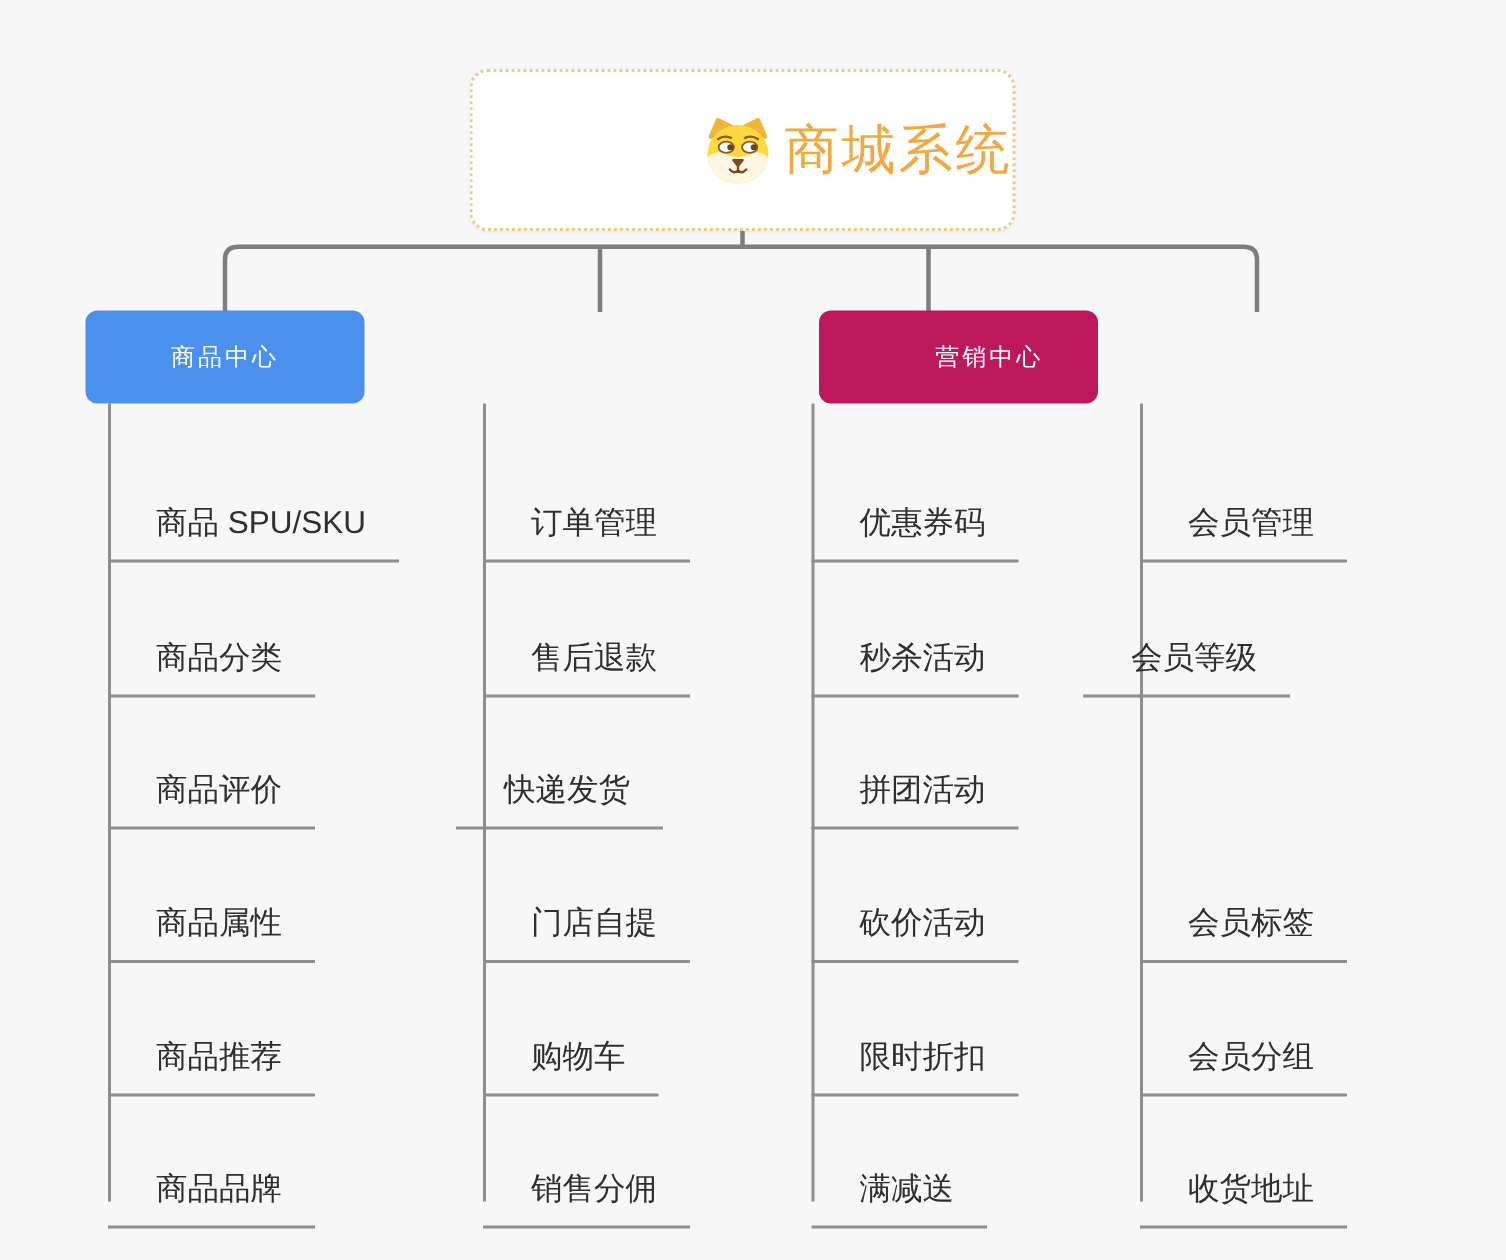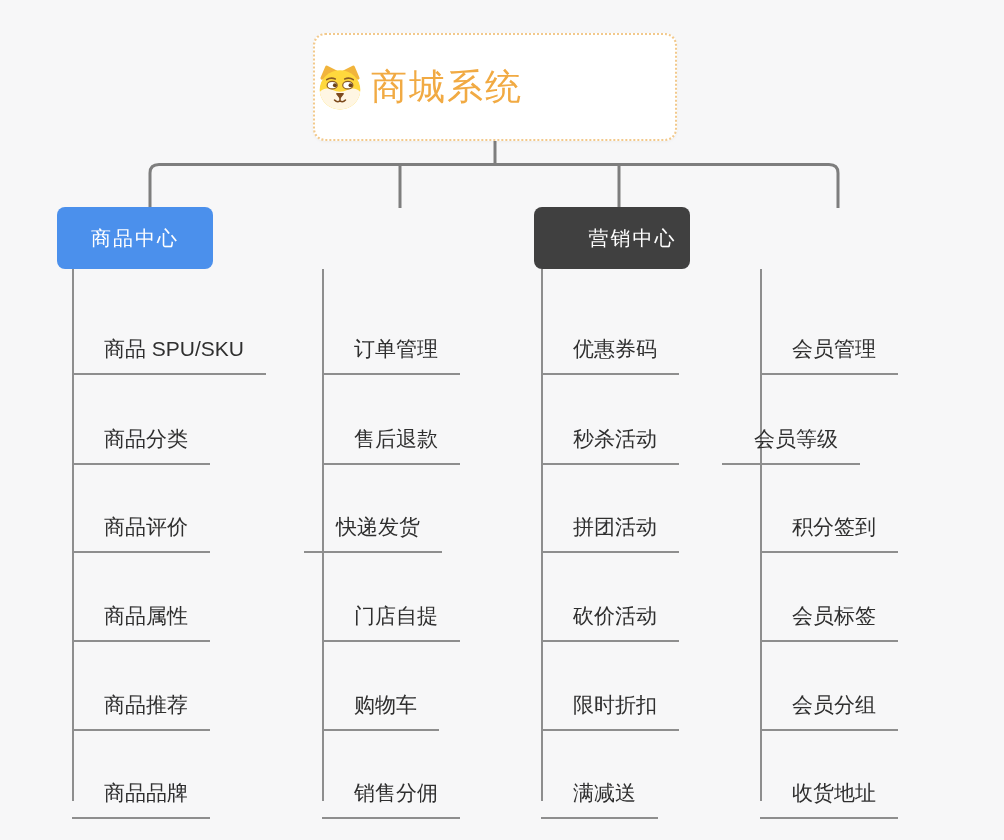--- a/index.html
+++ b/index.html
@@ -4,30 +4,30 @@
 <style>
   html,body{margin:0;padding:0;}
   body{
     width:1004px;height:840px;position:relative;overflow:hidden;
     background:#F7F7F8;
     font-family:"Liberation Sans","DejaVu Sans",sans-serif;
   }
   .stage{position:absolute;inset:0;width:1004px;height:840px;}
   svg.connectors{position:absolute;left:0;top:0;z-index:0;}
   .root-node{
-    position:absolute;left:313px;top:33px;width:364px;height:108px;
+    position:absolute;left:313px;top:46px;width:364px;height:108px;
     background:#FFFFFF;border:2px dotted #F2C98C;border-radius:12px;
     box-sizing:border-box;z-index:2;
-    display:flex;align-items:center;justify-content:flex-start;gap:6px;
+    display:flex;align-items:center;justify-content:flex-end;gap:6px;
     box-shadow:0 1px 3px rgba(0,0,0,0.04);
   }
   .root-title{font-size:36px;letter-spacing:2px;font-weight:400;}
   .branch{
-    position:absolute;top:207px;width:156px;height:62px;border-radius:8px;
-    z-index:2;color:#FFFFFF;font-size:20px;letter-spacing:2px;
+    position:absolute;top:207px;width:186px;height:62px;border-radius:8px;
+    z-index:2;color:#FFFFFF;font-size:16px;letter-spacing:2px;
     display:flex;align-items:center;justify-content:center;
     box-sizing:border-box;
   }
   .leaf{
     position:absolute;z-index:1;white-space:nowrap;
     font-size:21px;line-height:30px;color:#2F2F2F;
     padding:0 22px 9px 32px;border-bottom:2px solid #8E8E8E;margin-top:19px;
   }
   .dog{display:block;}
 </style>
@@ -66,21 +66,21 @@
       <ellipse cx="42" cy="27" rx="6.5" ry="4.8" fill="#FFFFFF" stroke="#8A5B26" stroke-width="1.5"></ellipse>
       <circle cx="25.5" cy="27" r="2.6" fill="#6B4318"></circle>
       <circle cx="45.5" cy="27" r="2.6" fill="#6B4318"></circle>
       <path d="M28,38 h8 l-4,5 z" fill="#7C4A1E" stroke="#7C4A1E" stroke-width="2" stroke-linejoin="round"></path>
       <path d="M32,43 v4 M25,46 q3.5,4 7,1 q3.5,3 7,-1" stroke="#7C4A1E" stroke-width="2" fill="none" stroke-linecap="round"></path>
     </svg>
     <span class="root-title" style="color: rgb(241, 170, 67);">商城系统</span>
   </div>
 
   <div class="branch" style="left: 57px; background: rgb(75, 144, 236);">商品中心</div>
-  <div class="branch" style="left: 534px; background: #404040; padding-left: 41px;">营销中心</div>
+  <div class="branch" style="left: 546px; background: #be185d; padding-left: 41px;">营销中心</div>
 
   <div class="leaf" style="left:72px;top:315px">商品 SPU/SKU</div>
   <div class="leaf" style="left:72px;top:405px">商品分类</div>
   <div class="leaf" style="left:72px;top:493px">商品评价</div>
   <div class="leaf" style="left:72px;top:582px">商品属性</div>
   <div class="leaf" style="left:72px;top:671px">商品推荐</div>
   <div class="leaf" style="left:72px;top:759px">商品品牌</div>
 
   <div class="leaf" style="left:322px;top:315px">订单管理</div>
   <div class="leaf" style="left:322px;top:405px">售后退款</div>
@@ -91,18 +91,17 @@
 
   <div class="leaf" style="left:541px;top:315px">优惠券码</div>
   <div class="leaf" style="left:541px;top:405px">秒杀活动</div>
   <div class="leaf" style="left:541px;top:493px">拼团活动</div>
   <div class="leaf" style="left:541px;top:582px">砍价活动</div>
   <div class="leaf" style="left:541px;top:671px">限时折扣</div>
   <div class="leaf" style="left:541px;top:759px">满减送</div>
 
   <div class="leaf" style="left:760px;top:315px">会员管理</div>
   <div class="leaf" style="left:722px;top:405px">会员等级</div>
-  <div class="leaf" style="left:760px;top:493px">积分签到</div>
   <div class="leaf" style="left:760px;top:582px">会员标签</div>
   <div class="leaf" style="left:760px;top:671px">会员分组</div>
   <div class="leaf" style="left:760px;top:759px">收货地址</div>
 
 </div>
 
 </body></html>

